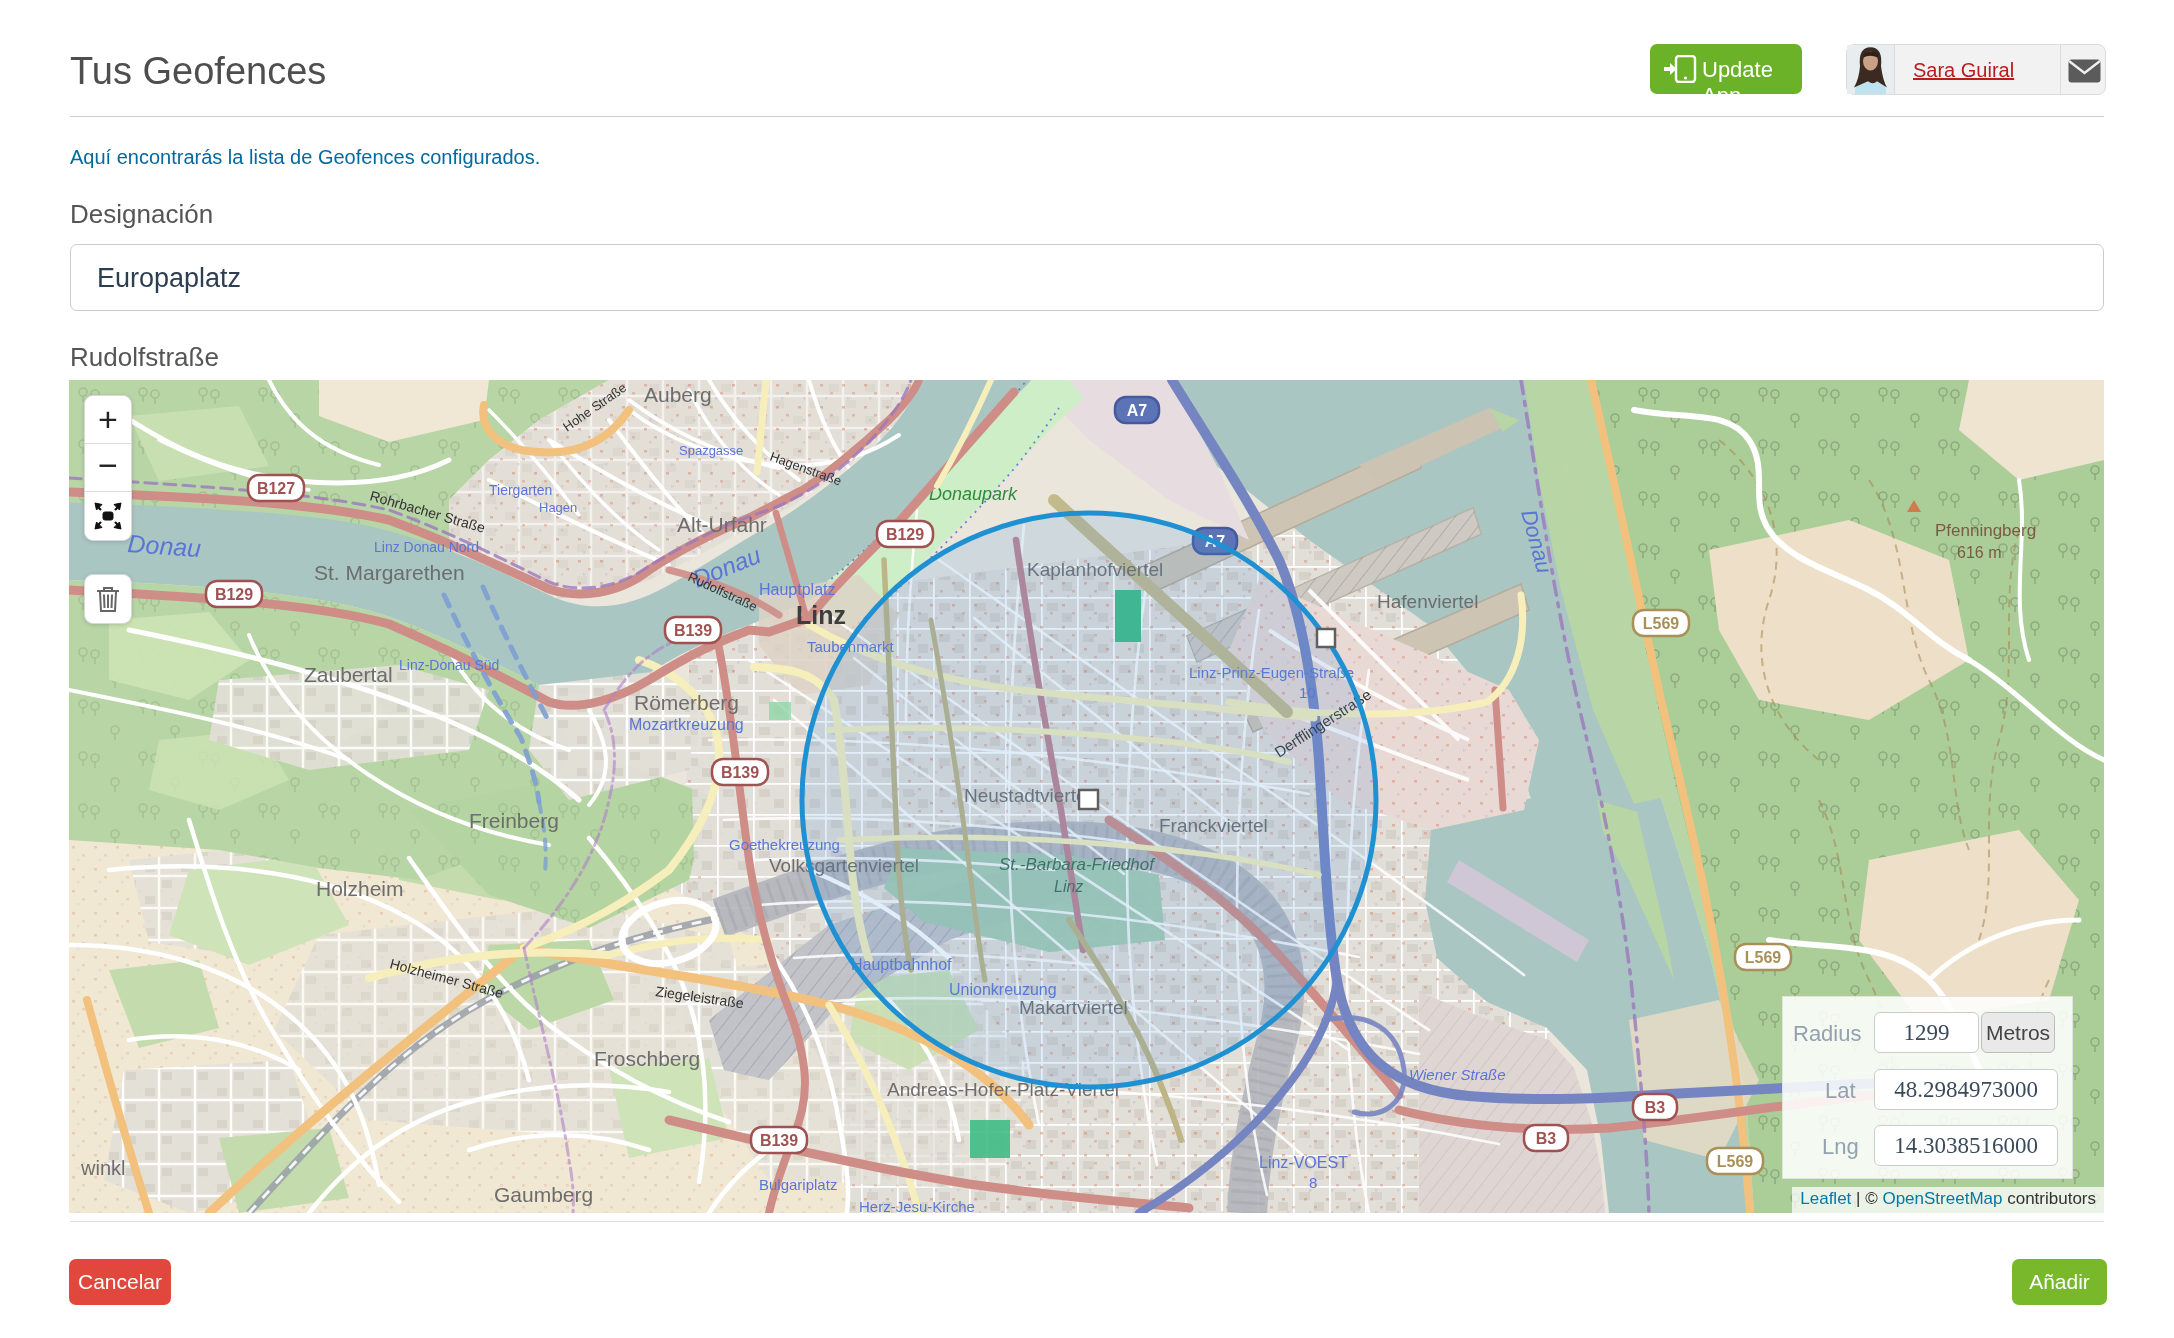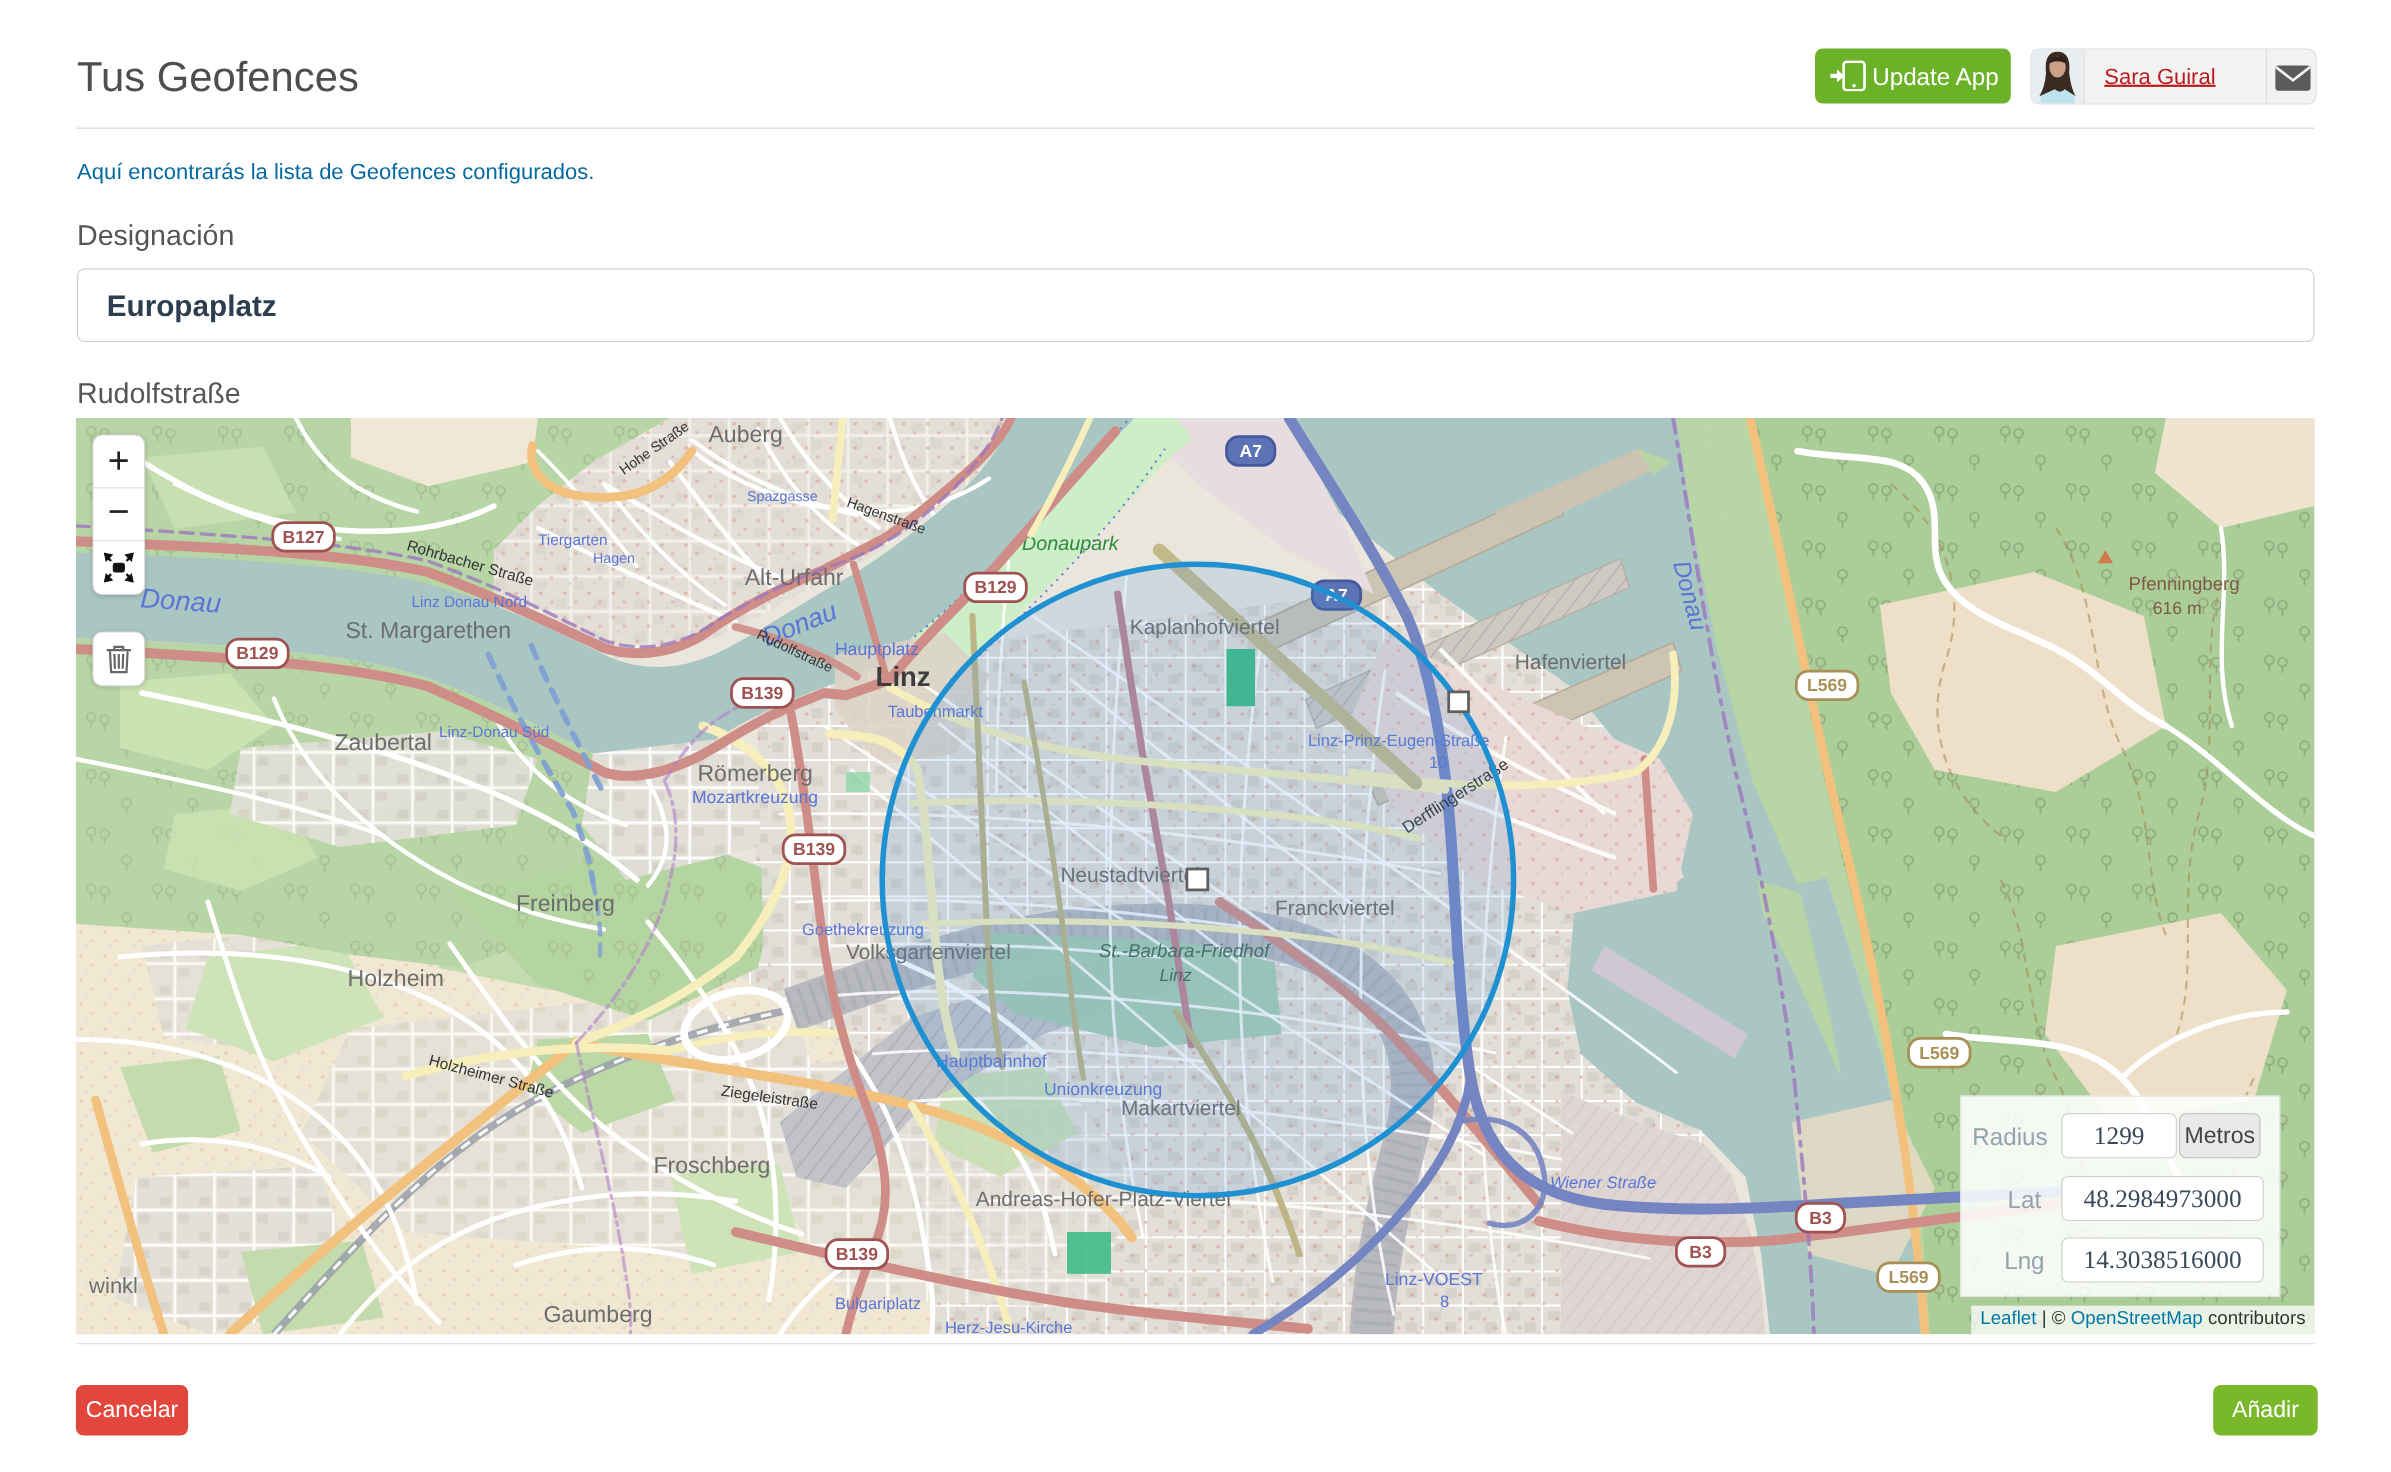--- a/index.html
+++ b/index.html
@@ -3,23 +3,23 @@
 <meta charset="utf-8">
 <style>
   * { margin:0; padding:0; box-sizing:border-box; }
   html,body { width:2174px; height:1338px; background:#fff; font-family:"Liberation Sans", sans-serif; position:relative; overflow:hidden; }
   .abs { position:absolute; }
   #title { left:70px; top:50px; font-size:38px; color:#4e4e4e; }
   #hr1 { left:70px; top:116px; width:2034px; height:1px; background:#cfcfcf; }
   #para { left:70px; top:146px; font-size:20px; color:#0369a1; }
   #lab1 { left:70px; top:199px; font-size:26px; color:#555; }
   #input1 { left:70px; top:244px; width:2034px; height:67px; border:1px solid #ccc; border-radius:7px; background:#fff; }
-  #input1 span { position:absolute; left:26px; top:18px; font-size:27px; font-weight:bold; color:#2c3e50; }
+  #input1 span { position:absolute; left:26px; top:18px; font-size:27px; font-weight:normal; color:#2c3e50; }
   #lab2 { left:70px; top:342px; font-size:26px; color:#555; }
-  #updbtn { left:1650px; top:44px; width:178px; height:50px; background:#6cb228; border-radius:7px; color:#fff; font-size:23px; }
+  #updbtn { left:1650px; top:44px; width:152px; height:50px; background:#6cb228; border-radius:7px; color:#fff; font-size:23px; }
   #updbtn .txt { position:absolute; left:52px; top:13px; font-size:22px; }
   #userwidget { left:1846px; top:44px; width:260px; height:51px; background:#f2f2f2; border:1px solid #dcdcdc; border-radius:8px; }
   #uname { position:absolute; left:66px; top:14px; font-size:20px; color:#b91c1c;text-decoration:underline; }
   #udiv1 { position:absolute; left:47px; top:0; width:1px; height:49px; background:#dcdcdc; }
   #udiv2 { position:absolute; left:213px; top:0; width:1px; height:49px; background:#dcdcdc; }
   #mapwrap { left:69px; top:380px; width:2035px; height:833px; overflow:hidden; background:#e8e3da; }
   #hr2 { left:70px; top:1221px; width:2034px; height:1px; background:#ddd; }
   .btn { color:#fff; font-size:21px; text-align:center; border-radius:7px; }
   #cancelbtn { left:69px; top:1259px; width:102px; height:46px; background:#e2473d; line-height:46px; }
   #addbtn { left:2012px; top:1259px; width:95px; height:46px; background:#79b82a; line-height:46px; }

